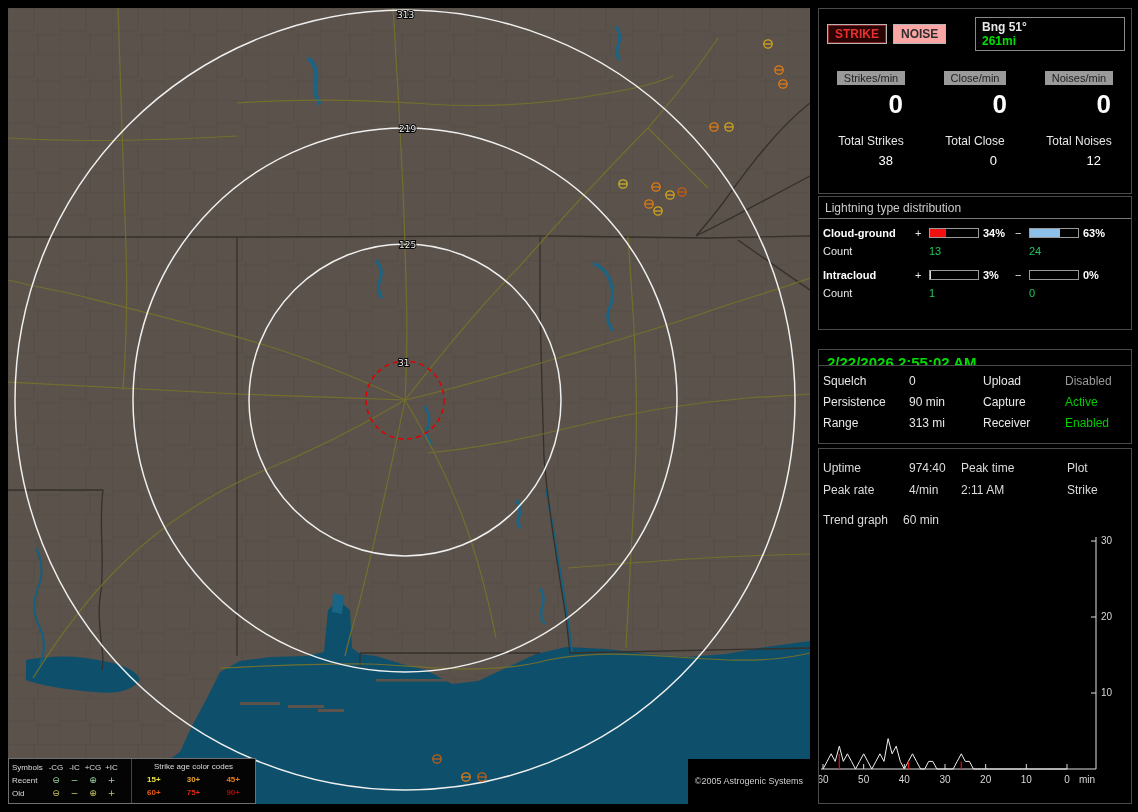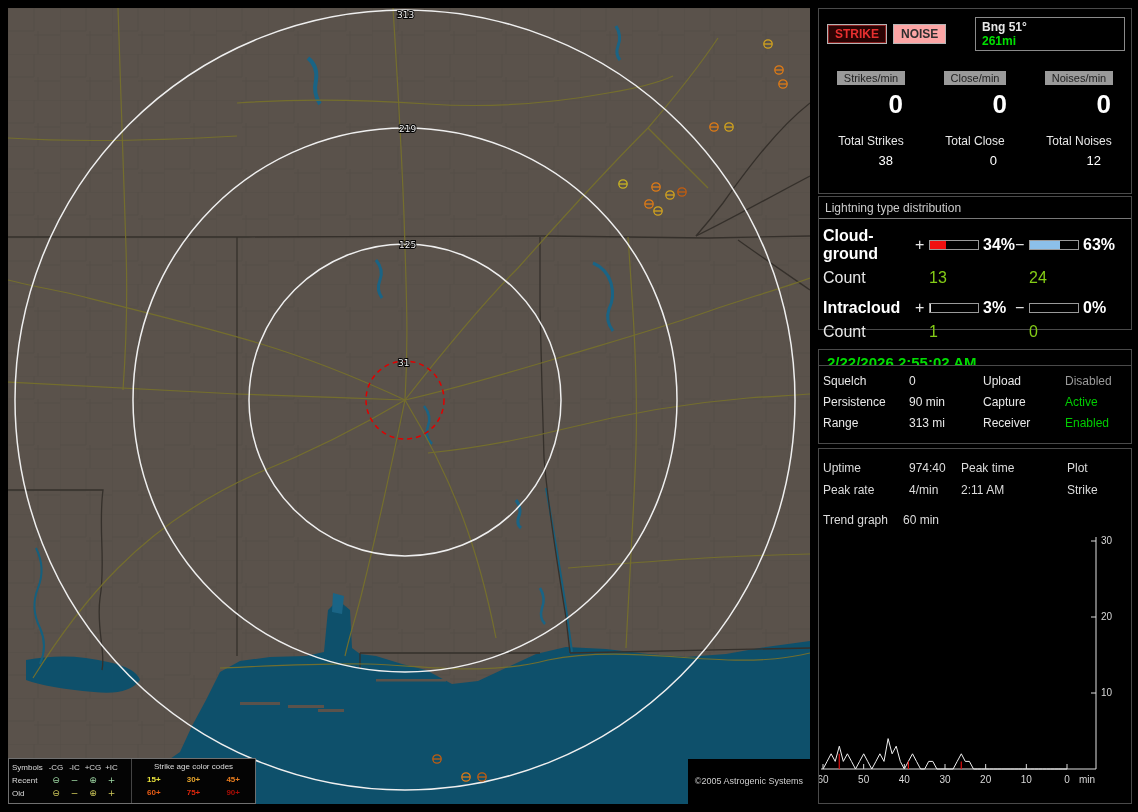--- a/index.html
+++ b/index.html
@@ -41,27 +41,27 @@
 
   .rates-row{display:grid;grid-template-columns:1fr 1fr 1fr;margin-top:20px;justify-items:center;}
   .chip{background:#9a9a9a;color:#222;font-size:11px;padding:1px 7px;}
   .rate-vals{display:grid;grid-template-columns:1fr 1fr 1fr;margin-top:4px;}
   .rate-val{font-size:26px;font-weight:bold;color:#fff;text-align:right;padding-right:20px;}
   .totals-row{display:grid;grid-template-columns:1fr 1fr 1fr;margin-top:14px;text-align:center;font-size:12px;}
   .total-val{margin-top:5px;font-size:13px;text-align:right;padding-right:30px;color:#fff;}
 
   .dist-head{padding:4px 6px 3px 6px;color:#ccc;font-size:12px;border-bottom:1px solid #787878;}
   .dist-row{display:grid;grid-template-columns:92px 14px 50px 36px 14px 50px 36px;
-            align-items:center;padding-left:4px;font-size:16px;}
+            align-items:center;padding-left:4px;font-size:11px;}
   .dist-row.r1{margin-top:8px;} .dist-row.cnt{margin-top:6px;} .dist-row.r2{margin-top:12px;}
   .dist-name{font-weight:bold;color:#fff;}
   .bar{height:10px;border:1px solid #9a9a9a;background:#000;position:relative;box-sizing:border-box;}
   .bar .fill{position:absolute;left:0;top:0;bottom:0;}
   .pct{font-weight:bold;color:#fff;padding-left:4px;}
-  .cnt-val{color:#84cc16;}
+  .cnt-val{color:#22c55e;}
 
   .datetime{line-height:25px;padding-left:8px;color:#00dd00;font-weight:bold;font-size:15px;}
 
   .set-grid{display:grid;grid-template-columns:86px 74px 82px 64px;row-gap:7px;
             padding:8px 0 0 4px;font-size:12px;}
   .val-green{color:#00cc00;} .val-dim{color:#9a9a9a;}
 
   .up-grid{display:grid;grid-template-columns:86px 52px 106px 66px;row-gap:8px;
            padding:12px 0 0 4px;font-size:12px;color:#dcdcdc;}
   .trend-head{display:grid;grid-template-columns:80px 80px;padding:16px 0 0 4px;font-size:12px;color:#dcdcdc;}

